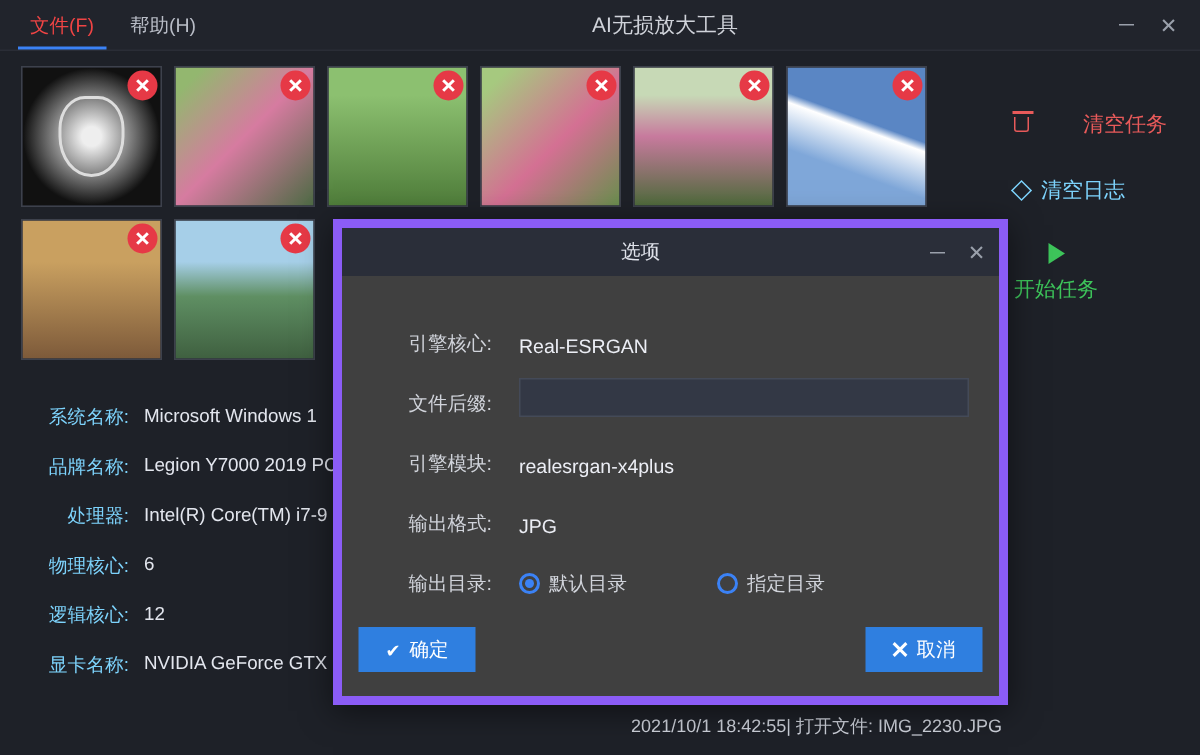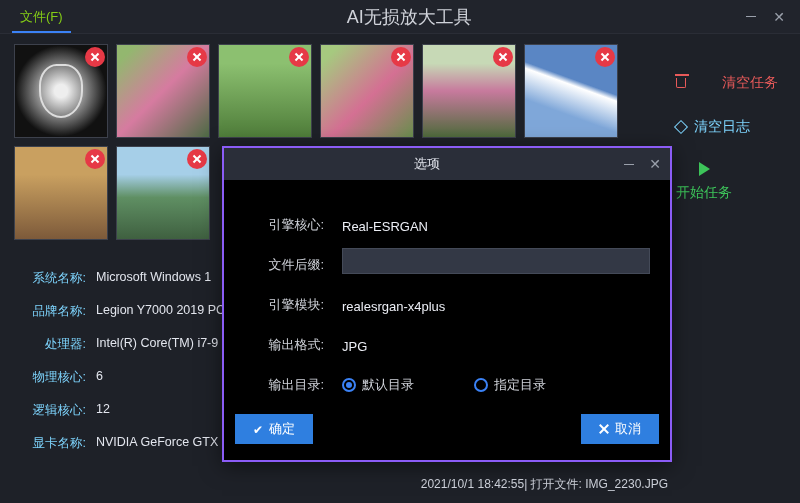--- a/index.html
+++ b/index.html
@@ -1,23 +1,23 @@
 <!DOCTYPE html>
 <html><head>
 <meta charset="utf-8">
 <style>
   * { box-sizing: border-box; margin: 0; padding: 0; font-family: "Microsoft YaHei", Arial, sans-serif; }
   body { width: 800px; height: 503px; background: #1e2128; color: #e0e0e0; overflow: hidden; font-size: 13px; position: relative; }
 
   
   .titlebar { height: 34px; display: flex; align-items: center; padding: 0 8px; background: #21242c; border-bottom: 1px solid #2a2d36; }
   .menu-item { padding: 6px 12px; color: #b8bcc6; cursor: pointer; position: relative; }
-  .menu-item.active { color: #84cc16; }
+  .menu-item.active { color: #ef4444; }
   .menu-item.active::after { content:""; position:absolute; left:4px; right:4px; bottom:-1px; height:2px; background:#3b82f6; }
-  .title-center { flex: 1; text-align: center; color: #d0d3da; font-size: 18px; }
+  .title-center { flex: 1; text-align: center; color: #d0d3da; font-size: 14px; }
   .win-controls { display:flex; gap:14px; padding-right:6px; }
   .win-btn { width: 14px; height: 14px; display: flex; align-items: center; justify-content: center; color: #9aa0ab; cursor: pointer; font-size: 14px;}
   .win-btn.line::before { content:""; display:block; width:10px; height:1px; background:currentColor; }
 
   
   .main { display: flex; height: calc(100% - 34px); }
   .left { flex: 1; padding: 10px 8px 0 14px; display: flex; flex-direction: column; }
   .right { width: 128px; padding-top: 40px; display: flex; flex-direction: column; align-items: flex-start; gap: 26px; }
 
   
@@ -55,21 +55,21 @@
   .ico { width: 14px; height: 14px; display:inline-block; }
   .ico-trash { border: 1.5px solid currentColor; border-top: none; border-radius: 0 0 2px 2px; height:10px; width:10px; position:relative;}
   .ico-trash::before { content:""; position:absolute; top:-4px; left:-2px; width:14px; height:2px; background:currentColor;}
   .ico-diamond {transform:rotate(45deg); width:10px;height:10px; border:1.5px solid currentColor;}
   .ico-play {width:0;height:0;border-left:11px solid currentColor;border-top:7px solid transparent;border-bottom:7px solid transparent;}
 
   
   .logline { position:absolute; right:132px; bottom:10px; color:#cfd3dc; font-size:12px; white-space: nowrap; overflow: hidden; text-overflow: ellipsis; max-width: 250px;}
 
   
-  .dialog { position: absolute; left: 222px; top: 146px; width: 450px; background: #000000; border: 2px solid #8b5cf6; box-shadow: 0 4px 20px rgba(0,0,0,0.5); }
+  .dialog { position: absolute; left: 222px; top: 146px; width: 450px; background: #404040; border: 6px solid #8b5cf6; box-shadow: 0 4px 20px rgba(0,0,0,0.5); }
   .dlg-titlebar { height: 32px; display: flex; align-items: center; padding: 0 8px; background: #2a2e39; }
   .dlg-title-text { flex: 1; text-align: center; color: #dfe2ea; font-size: 13px; }
   .dlg-controls { display:flex; gap:12px; }
   .dlg-body { padding: 14px 20px 8px 20px; }
   .opt-row { display: flex; align-items: flex-end; min-height: 40px; }
   .opt-lab { width: 80px; text-align: right; color: #d0d3da; margin-right: 18px; }
   .opt-val { color: #eceef5; }
   .opt-input { flex:1; height:26px; background:#333845; border:1px solid #444a58; }
   .radio-group { display: flex; gap: 60px; align-items: center;}
   .radio { display: flex; align-items: center; gap: 6px; cursor:pointer; color:#d0d3da;}
@@ -80,20 +80,21 @@
   .btn .check::before{content:"✔"; font-size:12px;}
   .btn .cross{display:inline-block;position:relative;width:10px;height:10px;}
   .btn .cross::before,.btn .cross::after{content:"";position:absolute;left:4px;top:-1px;width:2px;height:12px;background:#fff;}
   .btn .cross::before{transform:rotate(45deg);} .btn .cross::after{transform:rotate(-45deg);}
 </style>
 </head>
 <body>
 
 <div class="titlebar">
   <div class="menu-item active">文件(F)</div>
+  <div class="menu-item">帮助(H)</div>
   <div class="title-center">AI无损放大工具</div>
   <div class="win-controls">
     <div class="win-btn line"></div>
     <div class="win-btn">✕</div>
   </div>
 </div>
 
 <div class="main">
   <div class="left">
     <div class="thumbs">

